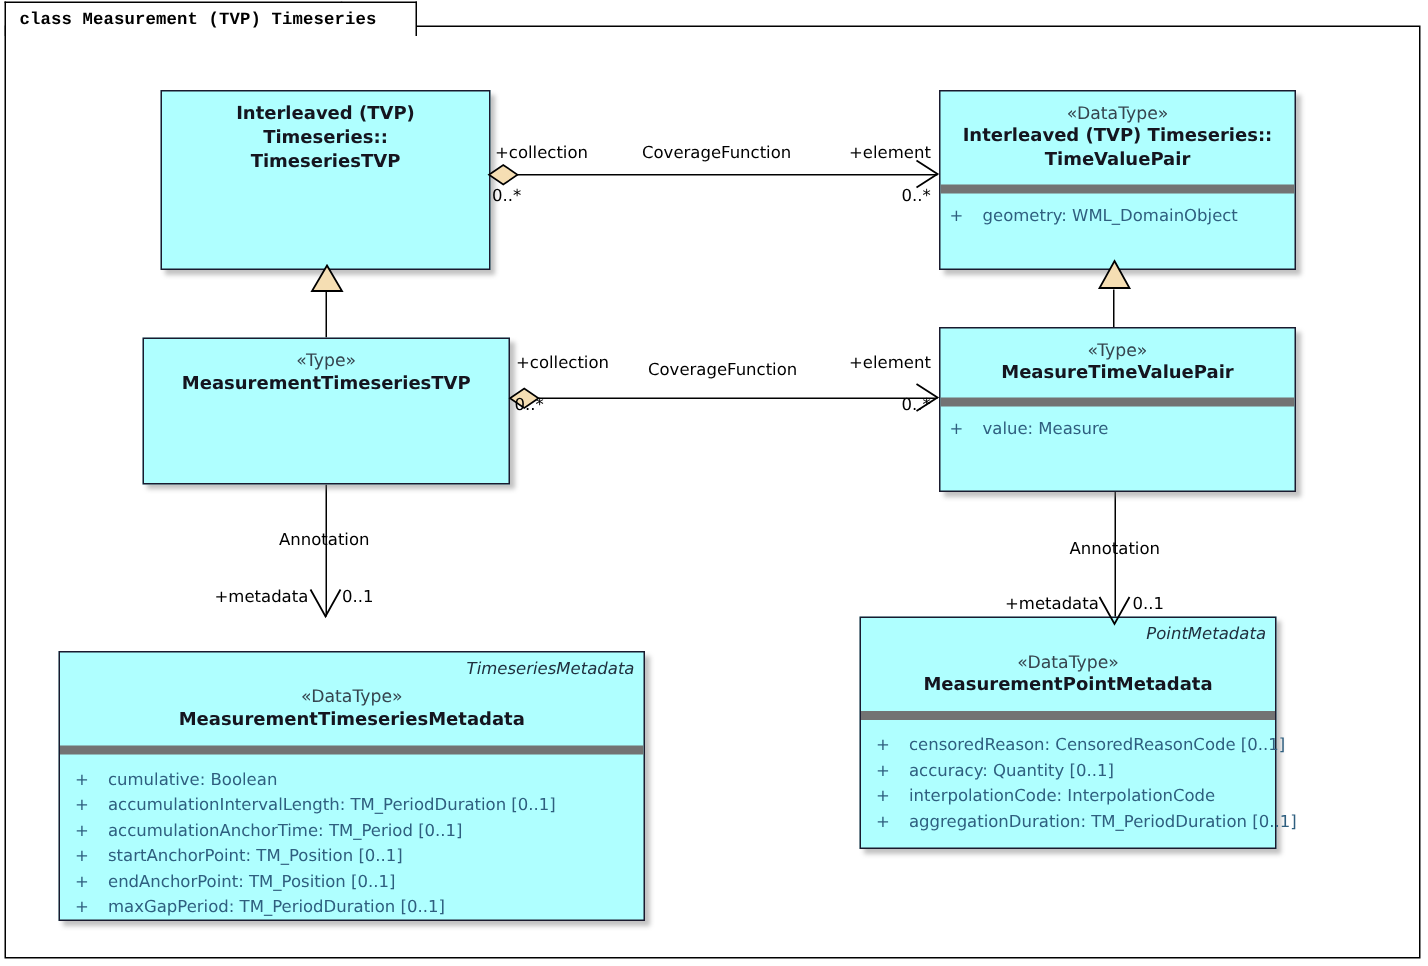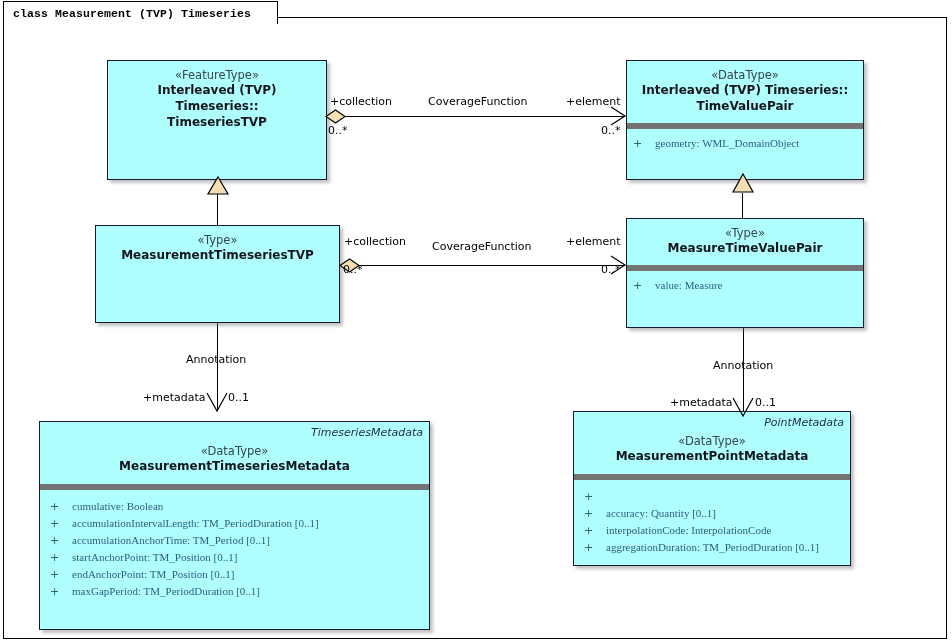--- a/index.html
+++ b/index.html
@@ -80,21 +80,21 @@
   .cls-body{
     padding:6px 0 6px 0;
   }
   .attr-row{
     display:flex;
     font-size:11px;color:#2f5f7f;
     line-height:17px;
     padding:0 6px;
   }
   .attr-vis{width:22px;flex:0 0 22px;color:#2f5f7f;}
-  .attr-txt{white-space:nowrap;font-family:Liberation Serif, serif;}
+  .attr-txt{white-space:nowrap;}
 
   
   .conn-line{position:absolute;background:#000;z-index:2;}
   .hline{height:1px;}
   .vline{width:1px;}
 
   .conn-label{
     position:absolute;
     font-size:11px;color:#000;
     white-space:nowrap;
@@ -166,21 +166,20 @@
   <div class="conn-line vline" style="left:743px;top:328px;height:88px;"></div>
   <svg class="arrow-svg" style="left:731px;top:397px;width:26px;height:24px;">
     <path d="M2,1 L12,19 L22,1" fill="none" stroke="#000" stroke-width="1.2"></path>
   </svg>
   <div class="conn-label" style="left:713px;top:359px;">Annotation</div>
   <div class="conn-label" style="left:670px;top:396px;">+metadata</div>
   <div class="conn-label" style="left:755px;top:396px;">0..1</div>
 
   <div class="uml-class" style="left:107px;top:60px;width:220px;height:120px;">
     <div class="cls-head">
-      <span class="stereotype">«FeatureType»</span>
       <span class="cls-name">Interleaved (TVP) Timeseries::</span>
       <span class="cls-name">TimeseriesTVP</span>
     </div>
   </div>
 
   <div class="uml-class" style="left:626px;top:60px;width:238px;height:120px;">
     <div class="cls-head with-body">
       <span class="stereotype">«DataType»</span>
       <span class="cls-name">Interleaved (TVP) Timeseries::</span>
       <span class="cls-name">TimeValuePair</span>
@@ -206,21 +205,21 @@
       <span class="cls-name">MeasureTimeValuePair</span>
     </div>
     <div class="cls-body">
       <div class="attr-row">
         <span class="attr-vis">+</span>
         <span class="attr-txt">value: Measure</span>
       </div>
     </div>
   </div>
 
-  <div class="uml-class" style="left:39px;top:421px;width:391px;height:209px;">
+  <div class="uml-class" style="left:39px;top:434px;width:391px;height:180px;">
     <div class="cls-head with-body" style="padding-top:22px;padding-bottom:9px;">
       <span class="corner-label">TimeseriesMetadata</span>
       <span class="stereotype">«DataType»</span>
       <span class="cls-name">MeasurementTimeseriesMetadata</span>
     </div>
     <div class="cls-body" style="padding-top:8px;padding-left:4px;">
       <div class="attr-row">
         <span class="attr-vis">+</span>
         <span class="attr-txt">cumulative: Boolean</span>
       </div>
@@ -249,20 +248,21 @@
 
   <div class="uml-class" style="left:573px;top:411px;width:278px;height:155px;">
     <div class="cls-head with-body" style="padding-top:22px;padding-bottom:9px;">
       <span class="corner-label">PointMetadata</span>
       <span class="stereotype">«DataType»</span>
       <span class="cls-name">MeasurementPointMetadata</span>
     </div>
     <div class="cls-body" style="padding-top:8px;padding-left:4px;">
       <div class="attr-row">
         <span class="attr-vis">+</span>
+        <span class="attr-txt">censoredReason: CensoredReasonCode [0..1]</span>
       </div>
       <div class="attr-row">
         <span class="attr-vis">+</span>
         <span class="attr-txt">accuracy: Quantity [0..1]</span>
       </div>
       <div class="attr-row">
         <span class="attr-vis">+</span>
         <span class="attr-txt">interpolationCode: InterpolationCode</span>
       </div>
       <div class="attr-row">

